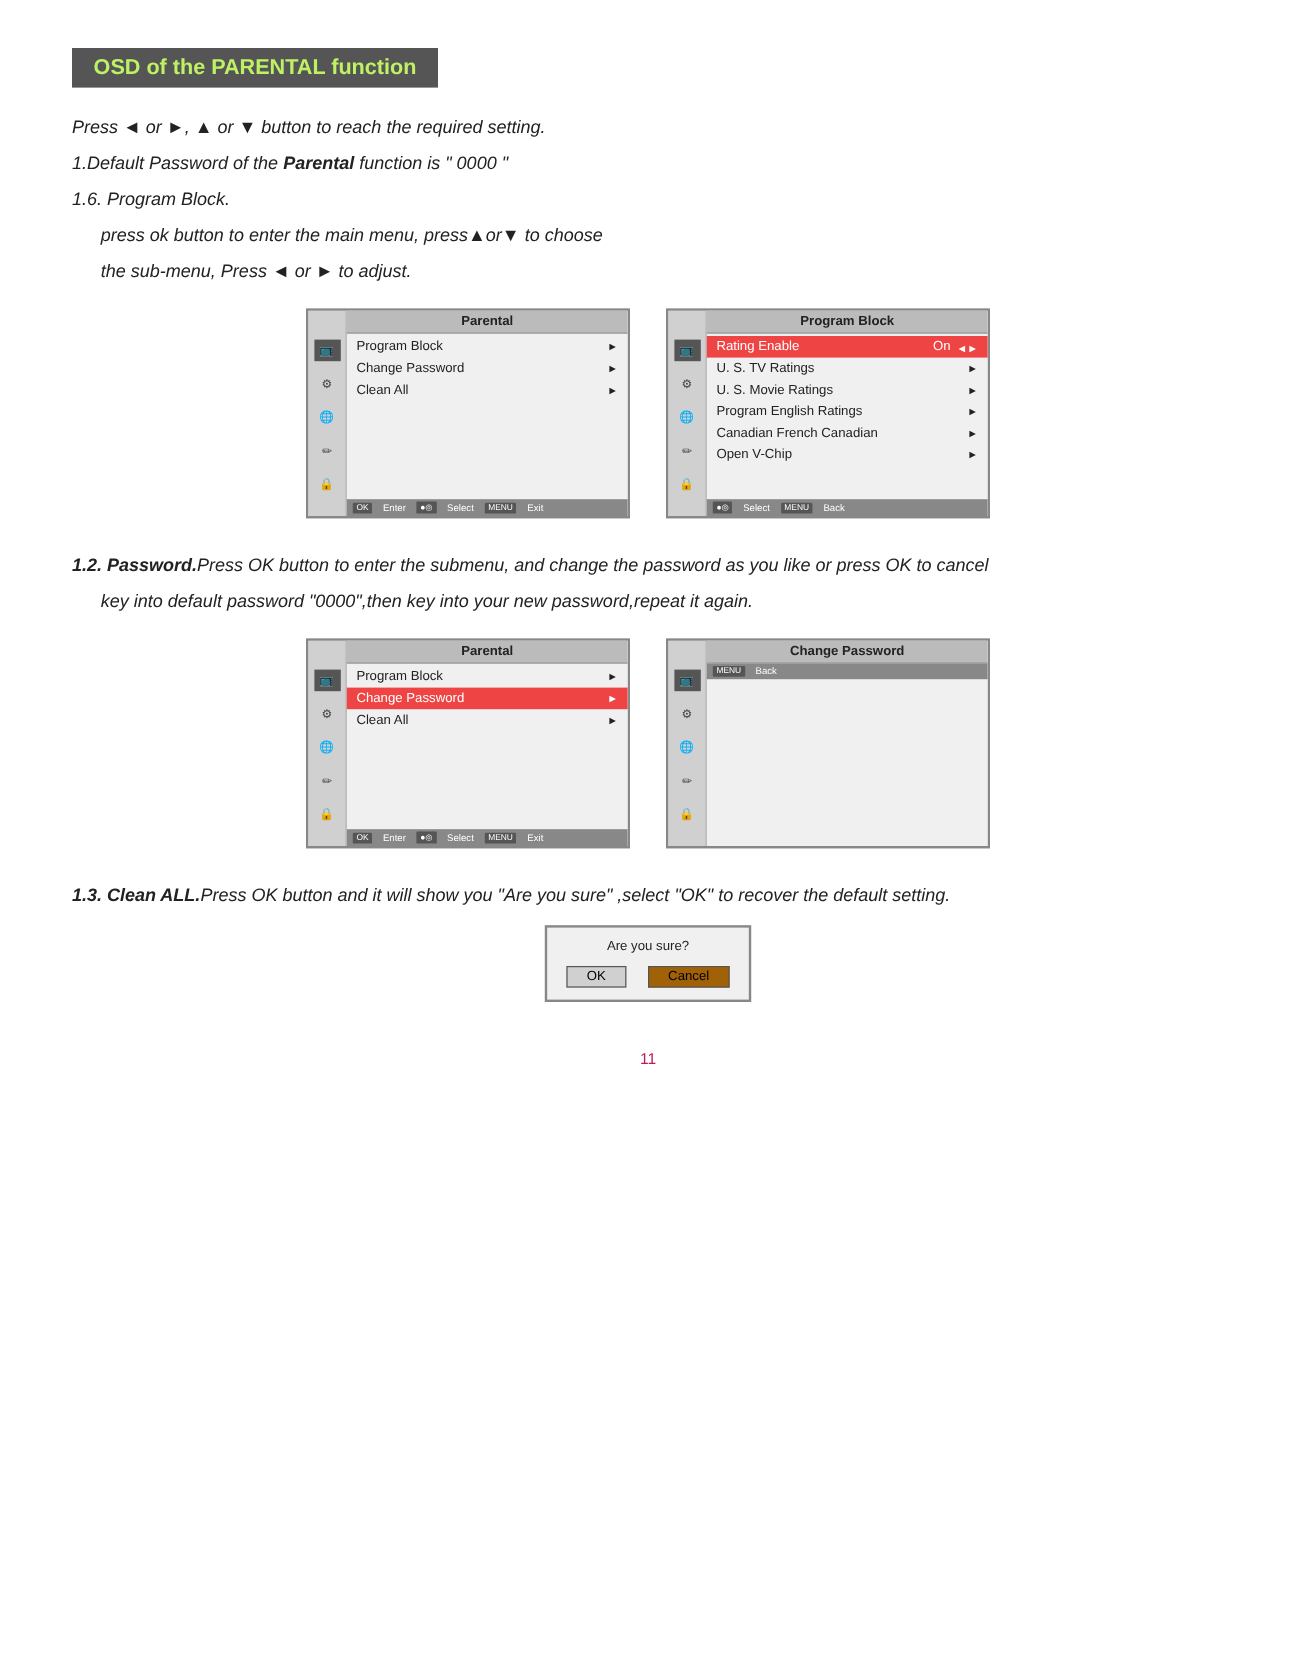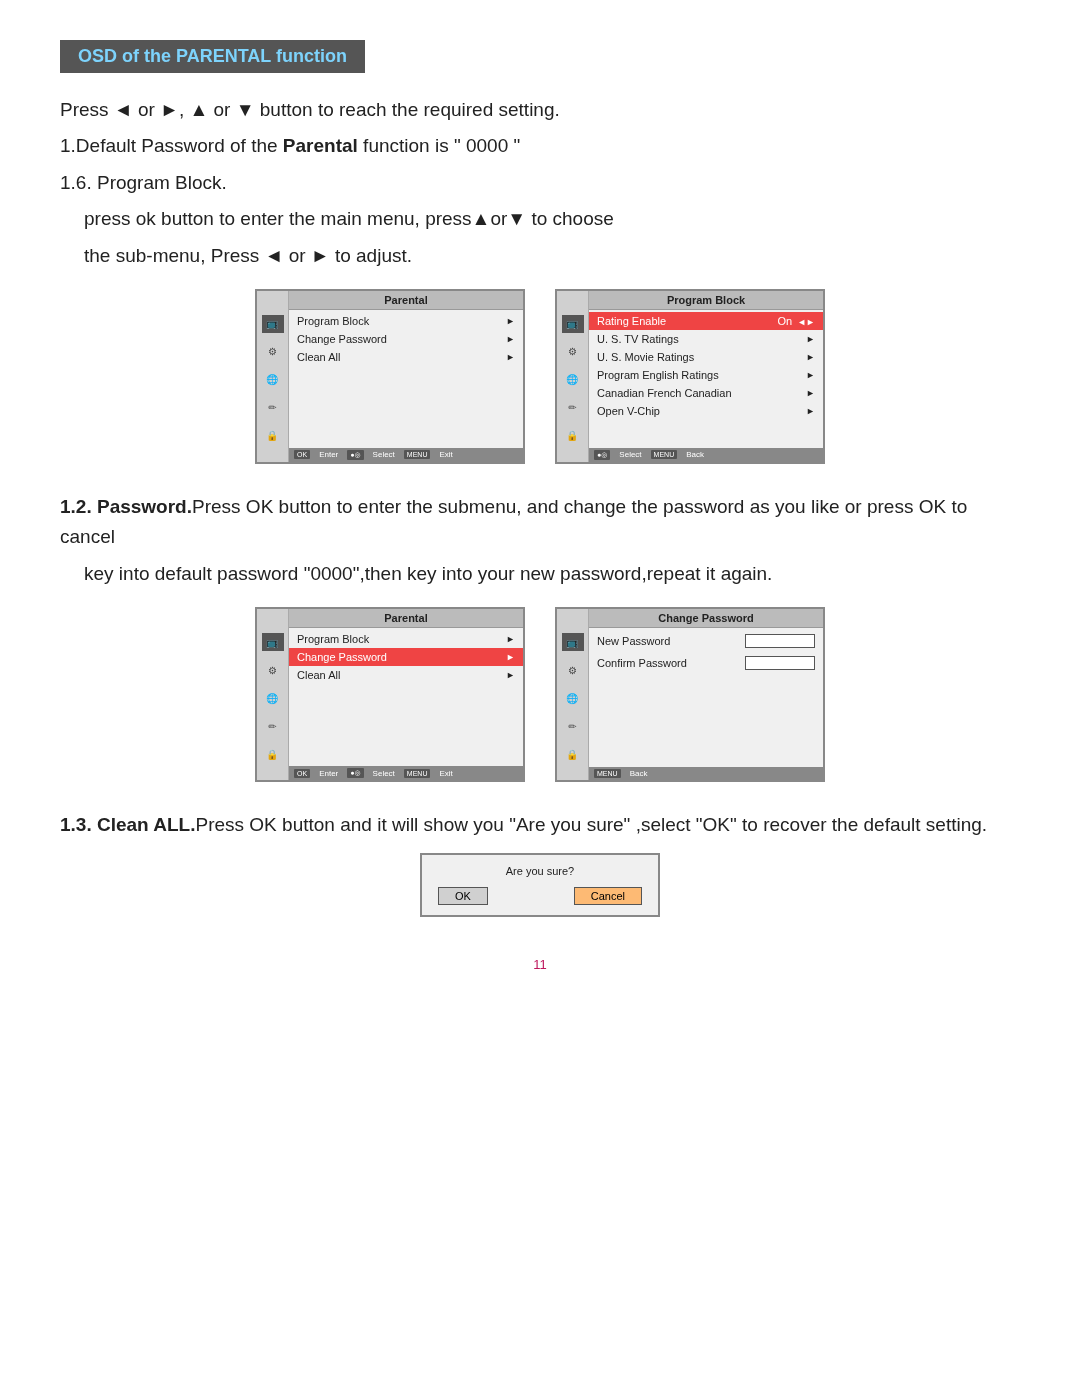--- a/index.html
+++ b/index.html
@@ -9,31 +9,32 @@
       background: #ffffff;
       font-family: Arial, sans-serif;
       font-size: 15px;
       color: #222;
       padding: 40px 60px;
     }
 
     .page-title-box {
       display: inline-block;
       background: #555;
-      color: #7dd3fc;
+      color: #bef264;
       font-size: 18px;
       font-weight: bold;
       padding: 6px 18px;
       margin-bottom: 22px;
     }
 
     .section-text {
       margin-bottom: 6px;
-      font-size: 19px;
+      font-size: 15px;
       line-height: 1.6;
+      font-style: italic;
     }
 
     .bold { font-weight: bold; }
 
     .indent { margin-left: 24px; }
 
     .row-of-screens {
       display: flex;
       justify-content: center;
       gap: 30px;
@@ -160,21 +161,21 @@
       width: 70px;
       height: 14px;
       border: 1px solid #555;
       background: #fff;
     }
 
     
     .dialog-box {
       border: 2px solid #888;
       background: #f0f0f0;
-      width: 240px;
+      width: 172px;
       padding: 10px 16px;
       font-size: 11px;
     }
 
     .dialog-title {
       text-align: center;
       margin-bottom: 10px;
       font-size: 11px;
     }
 
@@ -189,21 +190,21 @@
       padding: 2px 16px;
       font-size: 11px;
       cursor: pointer;
     }
 
     .dialog-btn.ok-btn {
       background: #d0d0d0;
     }
 
     .dialog-btn.cancel-btn {
-      background: #fdba74;
+      background: #a16207;
     }
 
     .page-number {
       text-align: center;
       font-size: 13px;
       margin-top: 40px;
       color: #be185d;
     }
 
     .are-you-sure-row {
@@ -366,30 +367,20 @@
     <div class="tv-screen-inner">
       <div class="icon-panel">
         <div class="icon-item selected">📺</div>
         <div class="icon-item">⚙</div>
         <div class="icon-item">🌐</div>
         <div class="icon-item">✏</div>
         <div class="icon-item">🔒</div>
       </div>
       <div class="menu-panel">
         <div class="menu-title">Change  Password</div>
-        <div class="menu-items">
-          <div class="password-field-row">
-            <span>New  Password</span>
-            <div class="password-input-box"></div>
-          </div>
-          <div class="password-field-row">
-            <span>Confirm  Password</span>
-            <div class="password-input-box"></div>
-          </div>
-        </div>
         <div class="menu-footer">
           <span class="footer-key">MENU</span> Back
         </div>
       </div>
     </div>
   </div>
 
 </div>
 
 

